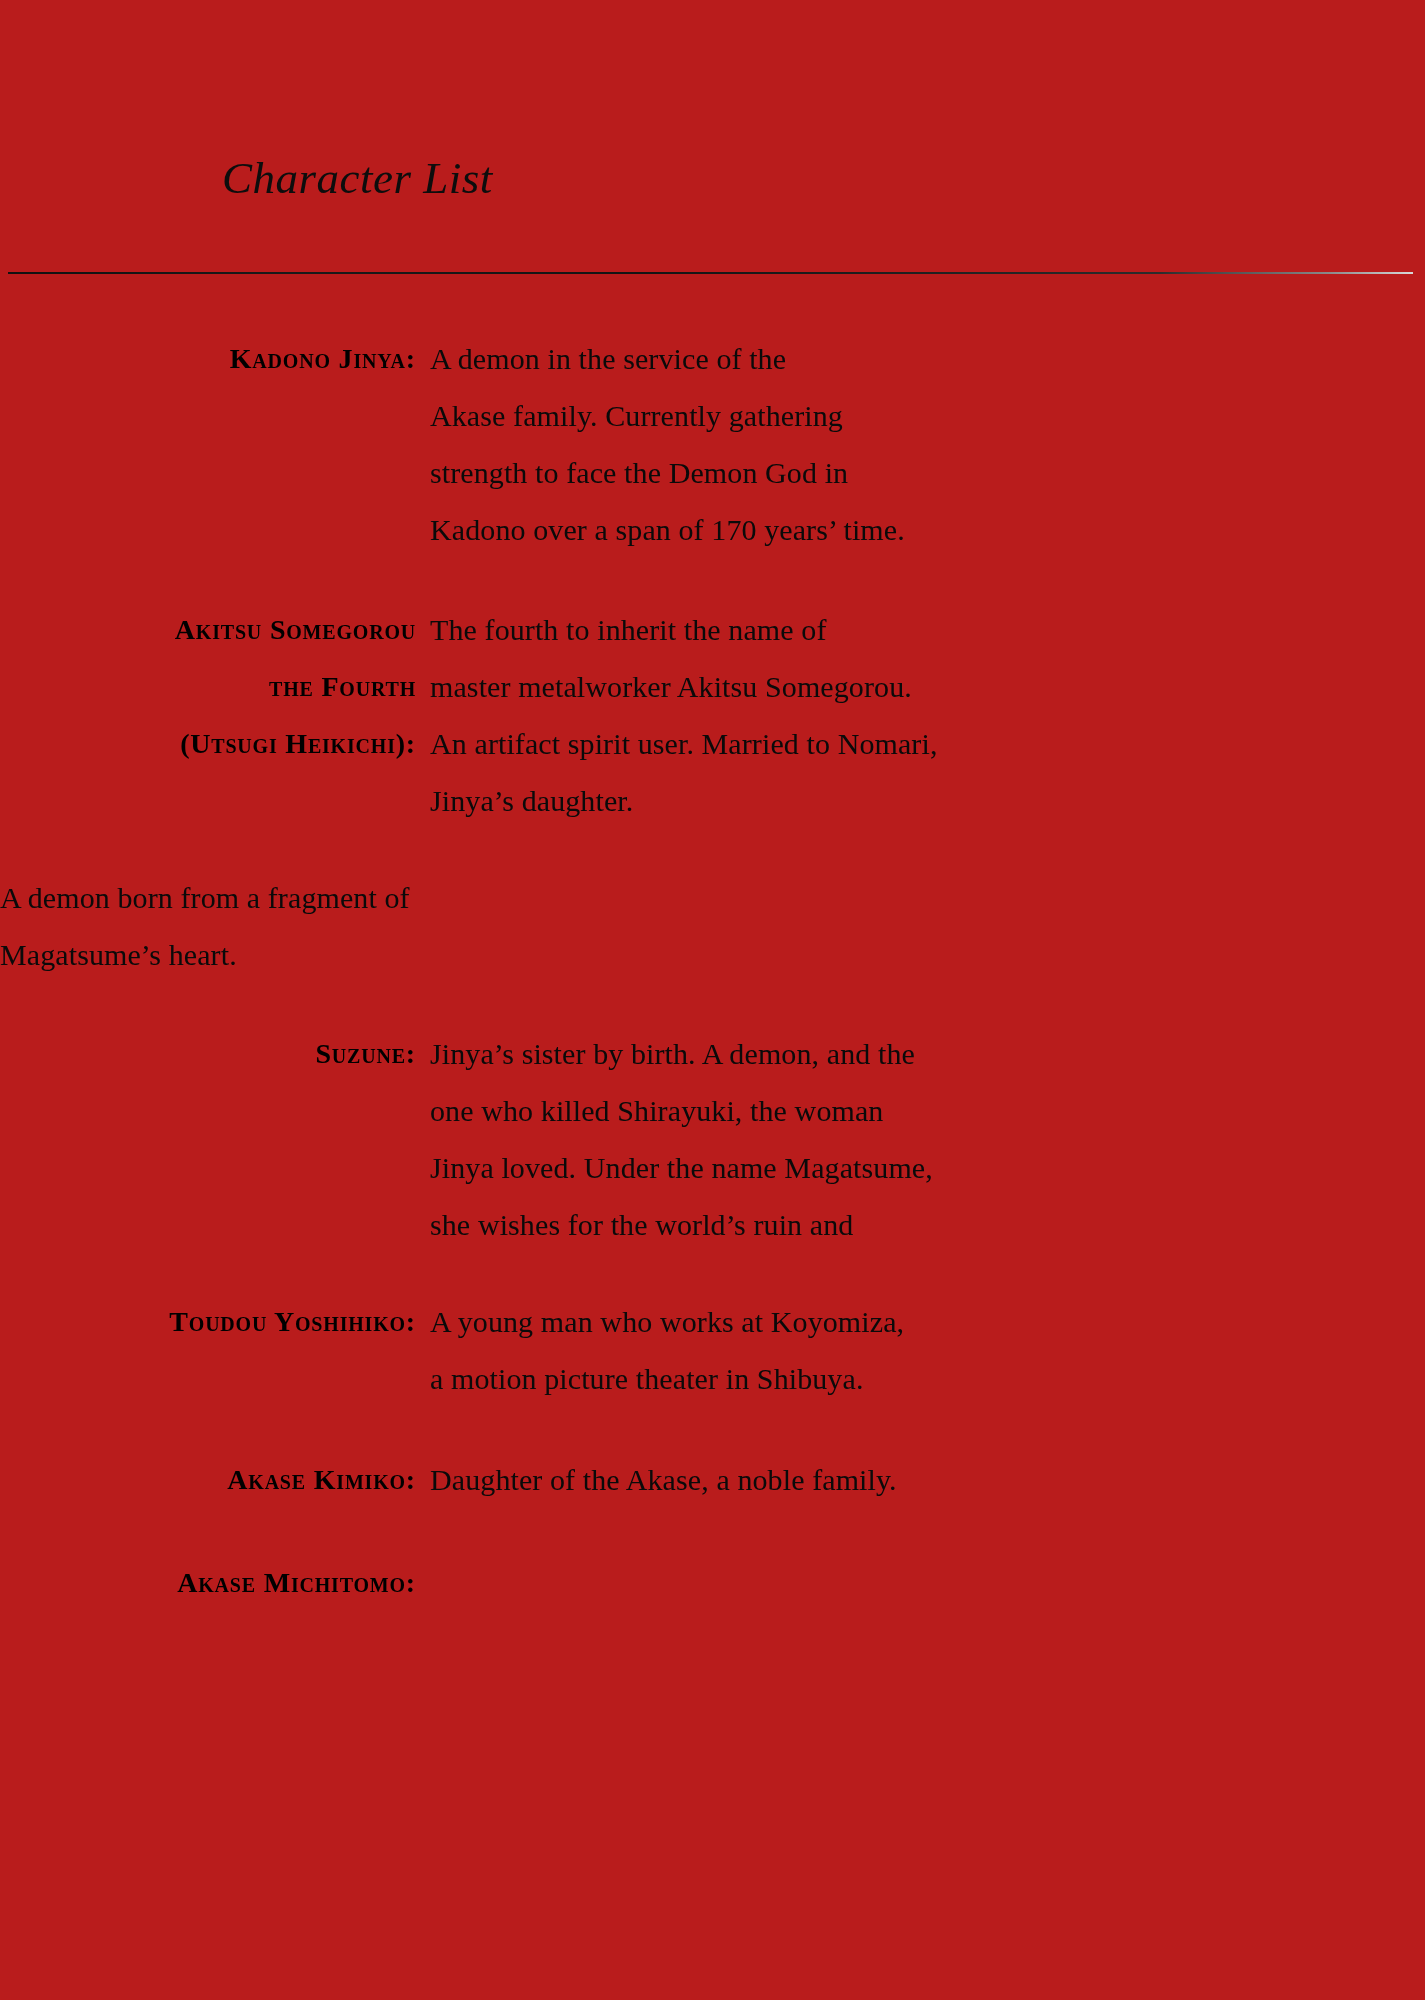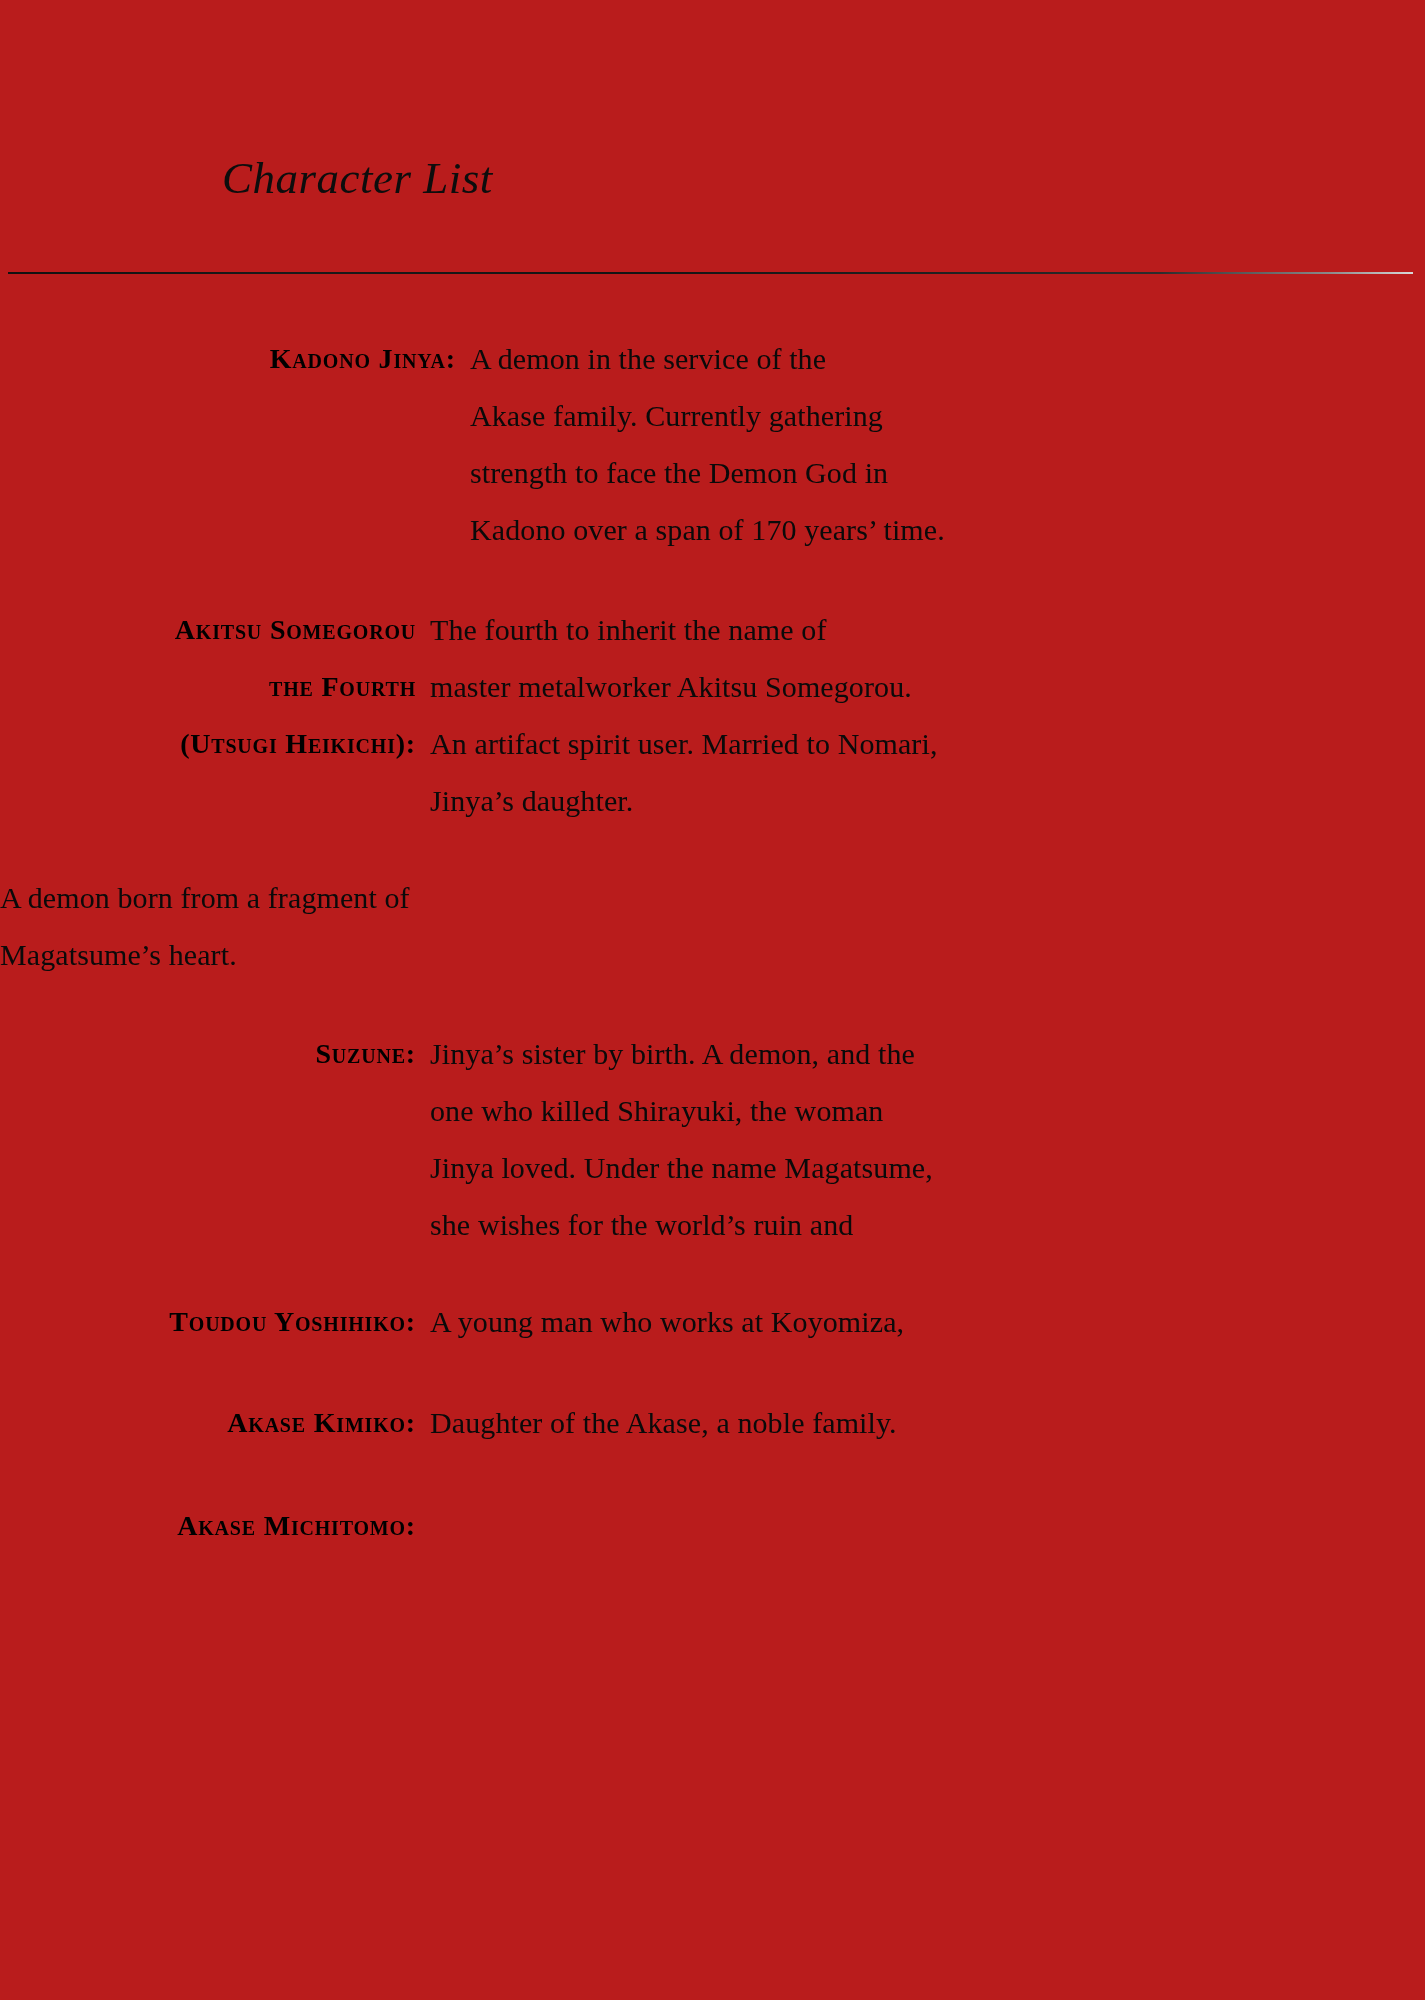--- a/index.html
+++ b/index.html
@@ -94,21 +94,21 @@
     color: #0a0a0a;
     letter-spacing: 0.1px;
     max-width: 530px;
   }
   .entry-desc .desc-line {
     display: block;
     white-space: nowrap;
   }
 
   
-  .entry.e1  { margin-bottom: 43px; padding-left: 40px; }
+  .entry.e1  { margin-bottom: 43px; }
   .entry.e2  { margin-bottom: 40px; }
   .entry.e3  { margin-bottom: 42px; }
   .entry.e4  { margin-bottom: 40px; }
   .entry.e5  { margin-bottom: 44px; }
   .entry.e6  { margin-bottom: 46px; }
   .entry.e7  { margin-bottom: 0px; flex-direction: column; }
 </style>
 </head>
 <body>
 
@@ -161,20 +161,21 @@
           <span class="desc-line">Jinya loved. Under the name Magatsume,</span>
           <span class="desc-line">she wishes for the world’s ruin and</span>
         </div>
       </div>
       <div class="entry e5">
         <div class="entry-label">
           <span class="lbl-line">Toudou Yoshihiko:</span>
         </div>
         <div class="entry-desc">
           <span class="desc-line">A young man who works at Koyomiza,</span>
+          <span class="desc-line">a motion picture theater in Shibuya.</span>
         </div>
       </div>
       <div class="entry e6">
         <div class="entry-label">
           <span class="lbl-line">Akase Kimiko:</span>
         </div>
         <div class="entry-desc">
           <span class="desc-line">Daughter of the Akase, a noble family.</span>
         </div>
       </div>

